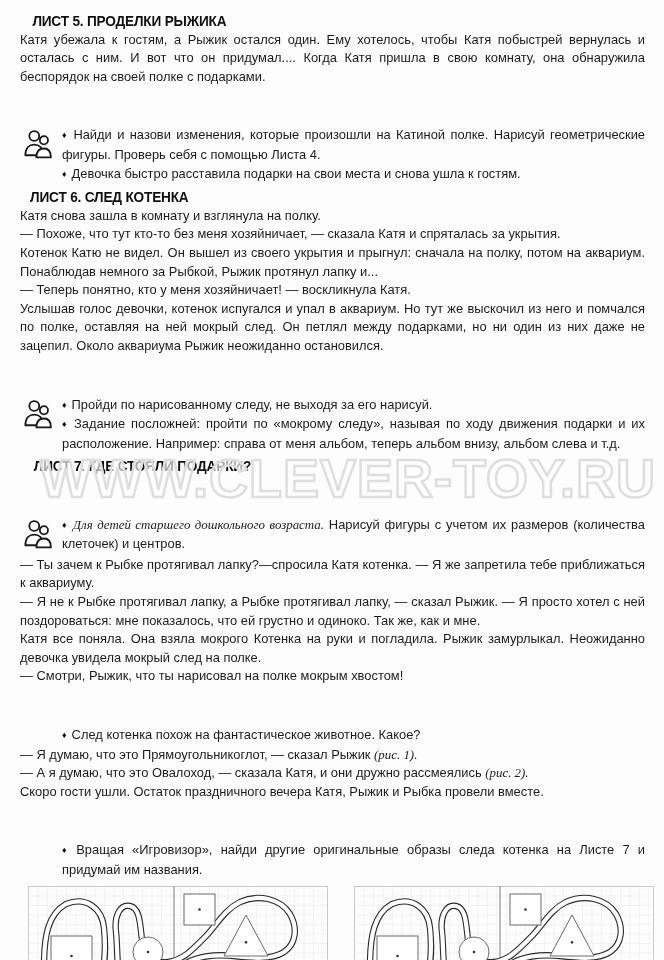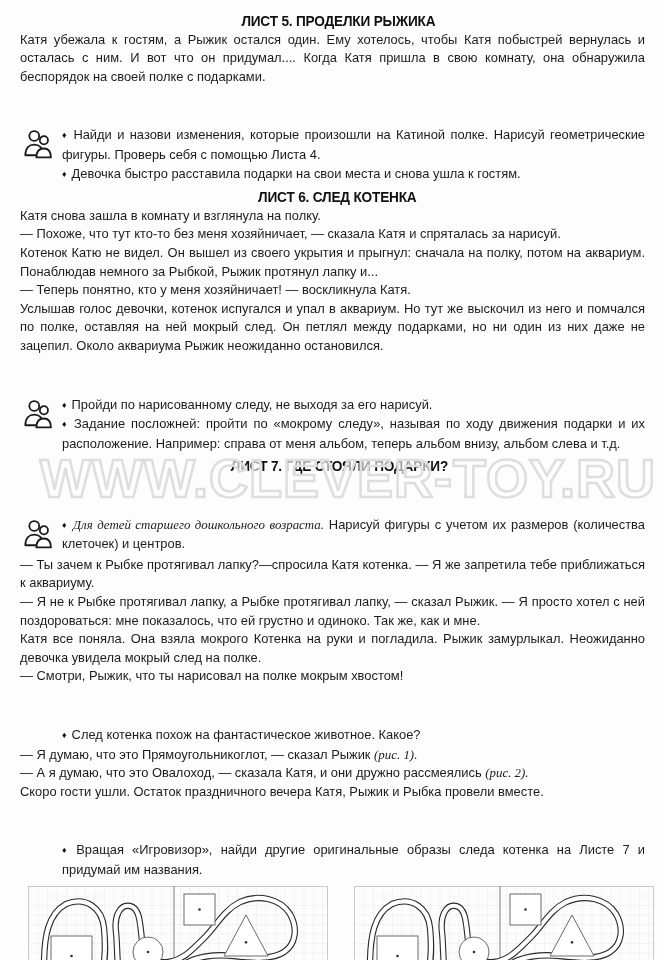--- a/index.html
+++ b/index.html
@@ -1,19 +1,19 @@
 <!DOCTYPE html>
 <html><head>
 <meta charset="utf-8">
 <style>
   html,body{margin:0;padding:0;background:#fff;}
   .page{position:relative;width:664px;height:960px;background:#fdfdfd;overflow:hidden;
         font-family:"Liberation Sans","DejaVu Sans",sans-serif;color:#1c1c1c;
         padding:8px 19px 0 20px;box-sizing:border-box;}
-  .sheet-heading{margin:4px 0 0 0;text-align:center;font-size:14.5px;line-height:18.6px;font-weight:700;color:#101010;}
+  .sheet-heading{margin:4px 0 0 0;text-align:left;font-size:14.5px;line-height:18.6px;font-weight:700;color:#101010;}
   .sheet-heading .hd{display:inline-block;transform:scaleX(.94);transform-origin:100% 50%;letter-spacing:-0.2px;}
   .para{margin:0;font-size:12.9px;line-height:18.6px;text-align:justify;}
   .task-group{position:relative;margin-top:40px;}
   .task-group.with-icon{min-height:40px;}
   .people-icon{position:absolute;left:4px;top:3px;width:28px;height:30px;}
   .task{margin:0;padding-left:42px;font-size:12.9px;line-height:18.6px;text-align:justify;}
   .bl{font-size:9px;margin-right:5px;position:relative;top:-1px;color:#111;}
   .it{font-style:italic;font-family:Liberation Serif, serif;}
   .watermark{position:absolute;left:16px;top:447px;width:664px;text-align:center;z-index:5;
              font-size:54px;font-weight:700;letter-spacing:1px;pointer-events:none;
@@ -42,21 +42,21 @@
           <path d="M11.5 26.5 C11.5 20.5 14.6 18.2 18.5 18.2 C22.4 18.2 25 20.5 25 26.5 Z"></path>
         </g>
       </svg>
     </span>
     <p class="task"><span class="bl">♦</span><span>Найди и назови изменения, которые произошли на Катиной полке. Нарисуй геометрические фигуры. Проверь себя с помощью Листа 4.</span></p>
     <p class="task"><span class="bl">♦</span><span>Девочка быстро расставила подарки на свои места и снова ушла к гостям.</span></p>
   </div>
 
   <h2 class="sheet-heading"><span class="hd">ЛИСТ 6. СЛЕД КОТЕНКА</span></h2>
   <p class="para">Катя снова зашла в комнату и взглянула на полку.</p>
-  <p class="para">— Похоже, что тут кто-то без меня хозяйничает, — сказала Катя и спряталась за нарисуй.</p>
+  <p class="para">— Похоже, что тут кто-то без меня хозяйничает, — сказала Катя и спряталась за укрытия.</p>
   <p class="para">Котенок Катю не видел. Он вышел из своего укрытия и прыгнул: сначала на полку, потом на аквариум. Понаблюдав немного за Рыбкой, Рыжик протянул лапку и...</p>
   <p class="para">— Теперь понятно, кто у меня хозяйничает! — воскликнула Катя.</p>
   <p class="para">Услышав голос девочки, котенок испугался и упал в аквариум. Но тут же выскочил из него и помчался по полке, оставляя на ней мокрый след. Он петлял между подарками, но ни один из них даже не зацепил. Около аквариума Рыжик неожиданно остановился.</p>
   <div class="task-group with-icon">
     <span class="people-icon">
       <svg width="28" height="30" viewBox="0 0 26 28">
         <g fill="#fff" stroke="#1a1a1a" stroke-width="1.7" stroke-linejoin="round">
           <circle cx="9.5" cy="6.5" r="4.6"></circle>
           <path d="M1.2 24.5 C1.2 17.5 5 14.5 9.5 14.5 C14 14.5 17.8 17.5 17.8 24.5 Z"></path>
           <circle cx="18.5" cy="10.5" r="3.8"></circle>

